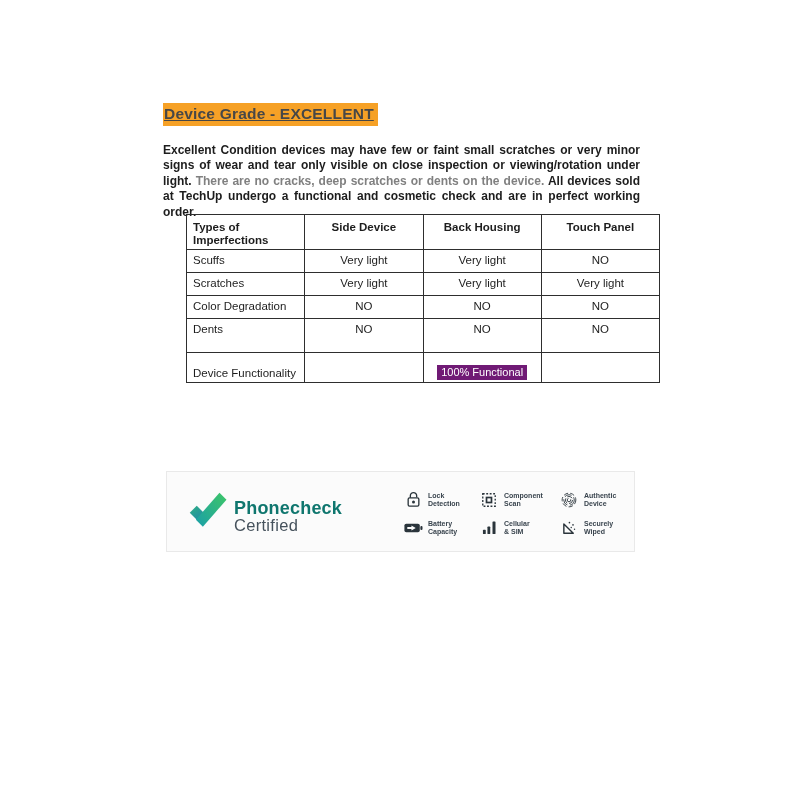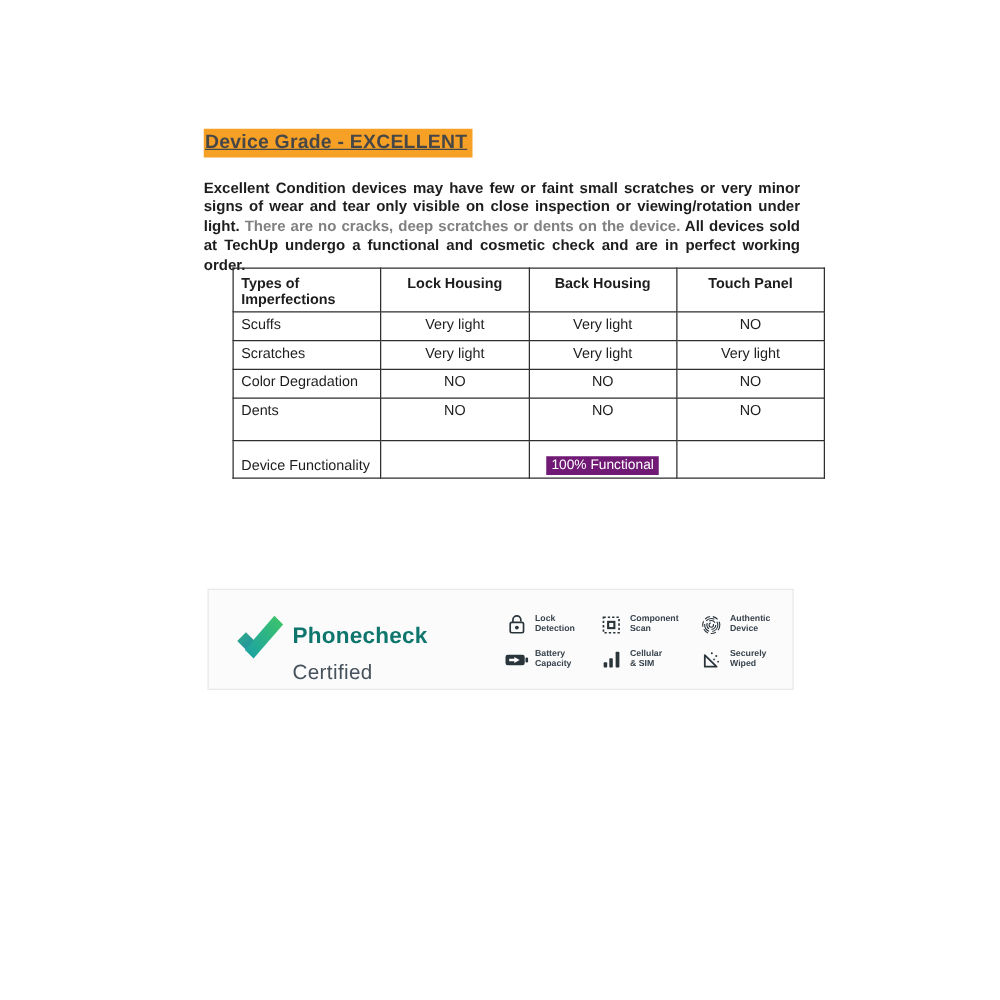--- a/index.html
+++ b/index.html
@@ -76,21 +76,21 @@
         <col style="width:25%">
         <col style="width:25%">
         <col style="width:25%">
         <col style="width:25%">
       </colgroup>
     <tbody>
       <tr class="hrow">
         <th class="left">
             <span class="hwrap">Types of Imperfections</span>
           </th>
-        <th>Lock Housing</th>
+        <th>Side Device</th>
         <th>Back Housing</th>
         <th>Touch Panel</th>
       </tr>
       <tr class="r-norm">
         <td class="left">Scuffs</td>
         <td class="c">Very light</td>
         <td class="c">Very light</td>
         <td class="c">NO</td>
       </tr>
       <tr class="r-norm">
@@ -135,21 +135,21 @@
           </linearGradient>
         </defs>
         <polygon points="2,26 10,18 24,32 16,40" fill="url(#pc-short)"></polygon>
         <polygon points="12,36 20,28 24,32 16,40" fill="#17789E"></polygon>
         <polygon points="9,34 36,3 44,11 17,42" fill="url(#pc-long)"></polygon>
       </svg>
     </span>
 
     <span class="brand-text">
       <span class="brand-name" style="display:block;">Phonecheck</span>
-      <span class="brand-sub" style="display:block;margin-top:13px;">Certified</span>
+      <span class="brand-sub" style="display:block;">Certified</span>
     </span>
 
     <div class="features-grid">
 
       <div class="feature">
         <span class="f-icon">
           <svg viewBox="0 0 18 20" width="15" height="17">
             <path d="M5.2 8 V5.6 a3.8 3.8 0 0 1 7.6 0 V7.2" fill="none" stroke="#2A343B" stroke-width="1.6"></path>
             <rect x="2.6" y="8" width="12.8" height="10" rx="1.6" fill="none" stroke="#2A343B" stroke-width="1.6"></rect>
             <circle cx="9" cy="13" r="1.8" fill="#2A343B"></circle>

